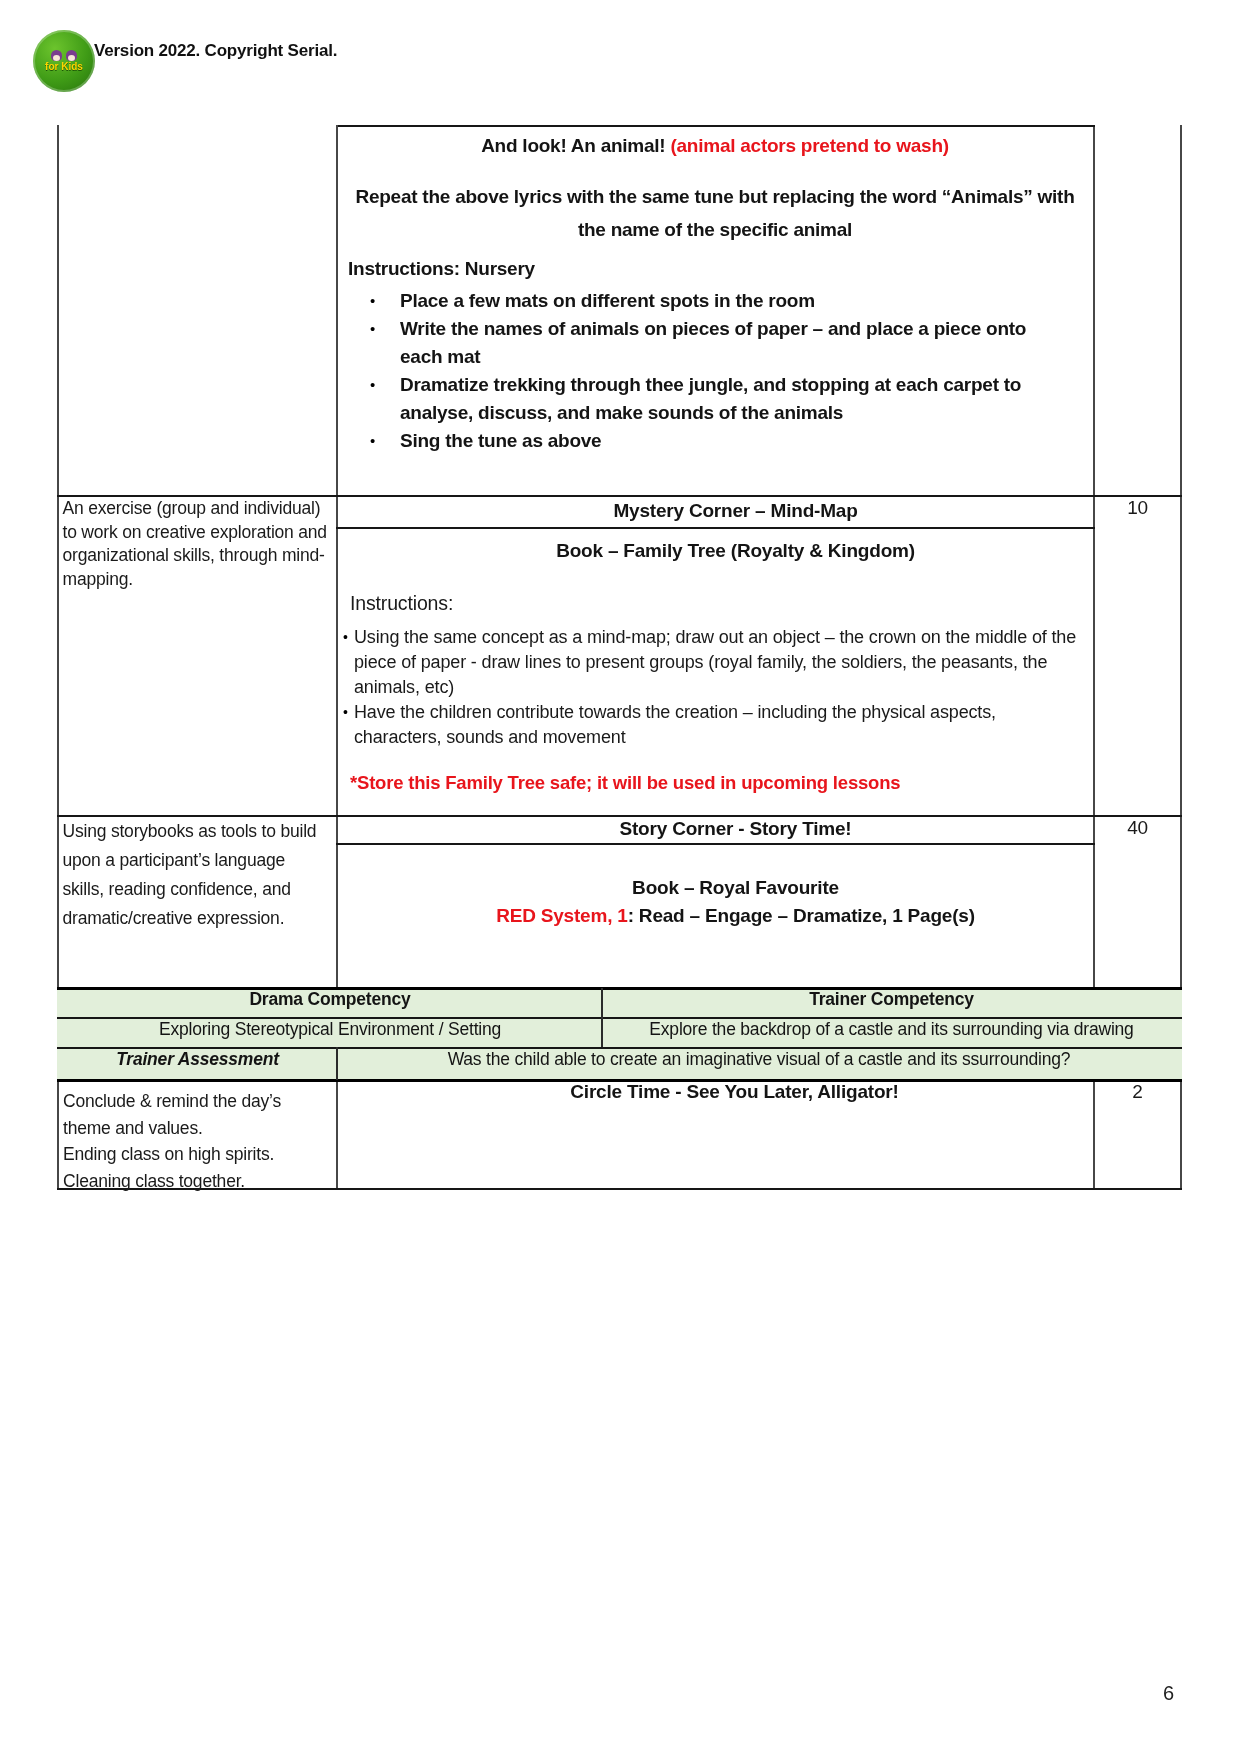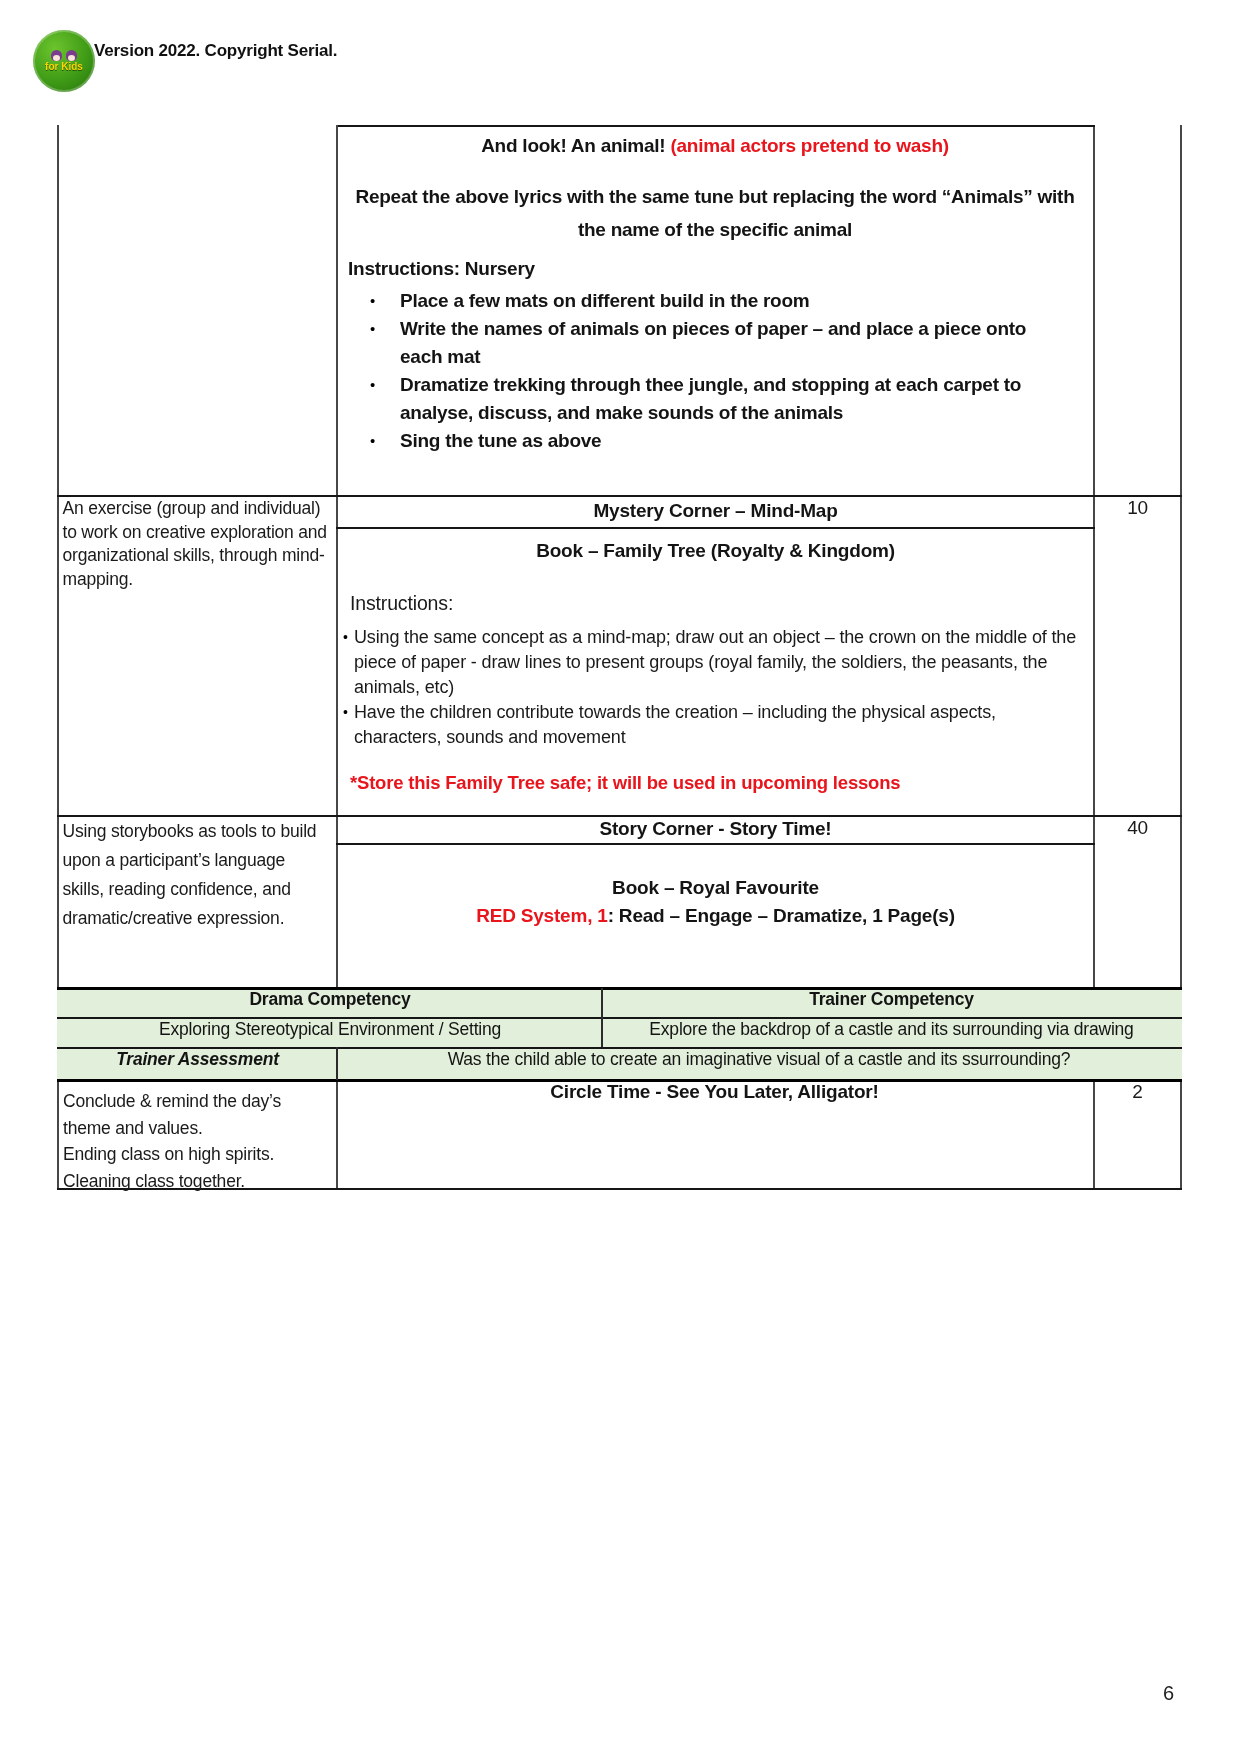--- a/index.html
+++ b/index.html
@@ -25,21 +25,21 @@
   .hline{position:absolute;height:2px;background:#161616;}
   .hline.thick{height:3px;background:#000;}
   
   .bold{font-weight:700;}
   .red{color:#e8151c;}
   .center{text-align:center;}
   .cellflex{display:flex;align-items:flex-start;justify-content:center;}
   .num{font-size:19px;color:#1a1a1a;letter-spacing:-0.2px;}
   .bodytext{font-size:19px;font-weight:700;letter-spacing:-0.25px;line-height:1.45;color:#141414;}
   .leftnote{font-size:17.5px;font-weight:400;letter-spacing:-0.2px;color:#1a1a1a;}
-  .subhead{font-size:19px;font-weight:700;letter-spacing:-0.2px;color:#141414;}
+  .subhead{font-size:19px;font-weight:700;letter-spacing:-0.2px;color:#141414;margin-left:20px;}
   .instr{font-size:18.5px;font-weight:400;letter-spacing:-0.15px;color:#1a1a1a;}
   
   .bullets1{display:flex;flex-direction:column;}
   .b1item{display:flex;align-items:flex-start;}
   .b1dot{width:30px;flex:0 0 30px;font-size:15px;line-height:28px;color:#000;}
   .b1txt{font-size:19px;font-weight:700;letter-spacing:-0.25px;line-height:28px;color:#141414;}
   
   .b2item{display:flex;align-items:flex-start;}
   .b2dot{width:11px;flex:0 0 11px;font-size:14px;line-height:25px;color:#000;}
   .b2txt{font-size:18px;font-weight:400;letter-spacing:-0.15px;line-height:25px;color:#1a1a1a;}
@@ -85,21 +85,21 @@
 
   <div class="vline" style="left:601px;top:988px;height:59px;background:#2b2b2b;"></div>
   <div class="vline" style="left:336px;top:1047px;height:33px;background:#2b2b2b;"></div>
 
   <div class="abs center bodytext" style="left:345px;top:132px;width:740px;"><span>And look! An animal!</span> <span class="red">(animal actors pretend to wash)</span></div>
   <div class="abs center bodytext" style="left:345px;top:180px;width:740px;line-height:33px;">Repeat the above lyrics with the same tune but replacing the word “Animals” with the name of the specific animal</div>
   <div class="abs bodytext red" style="left:348px;top:255px;">Instructions: Nursery</div>
   <div class="abs bullets1" style="left:370px;top:287px;width:665px;">
     <div class="b1item">
         <span class="b1dot">•</span>
-        <span class="b1txt">Place a few mats on different build in the room</span>
+        <span class="b1txt">Place a few mats on different spots in the room</span>
       </div>
     <div class="b1item">
         <span class="b1dot">•</span>
         <span class="b1txt">Write the names of animals on pieces of paper – and place a piece onto each mat</span>
       </div>
     <div class="b1item">
         <span class="b1dot">•</span>
         <span class="b1txt">Dramatize trekking through thee jungle, and stopping at each carpet to analyse, discuss, and make sounds of the animals</span>
       </div>
     <div class="b1item">

